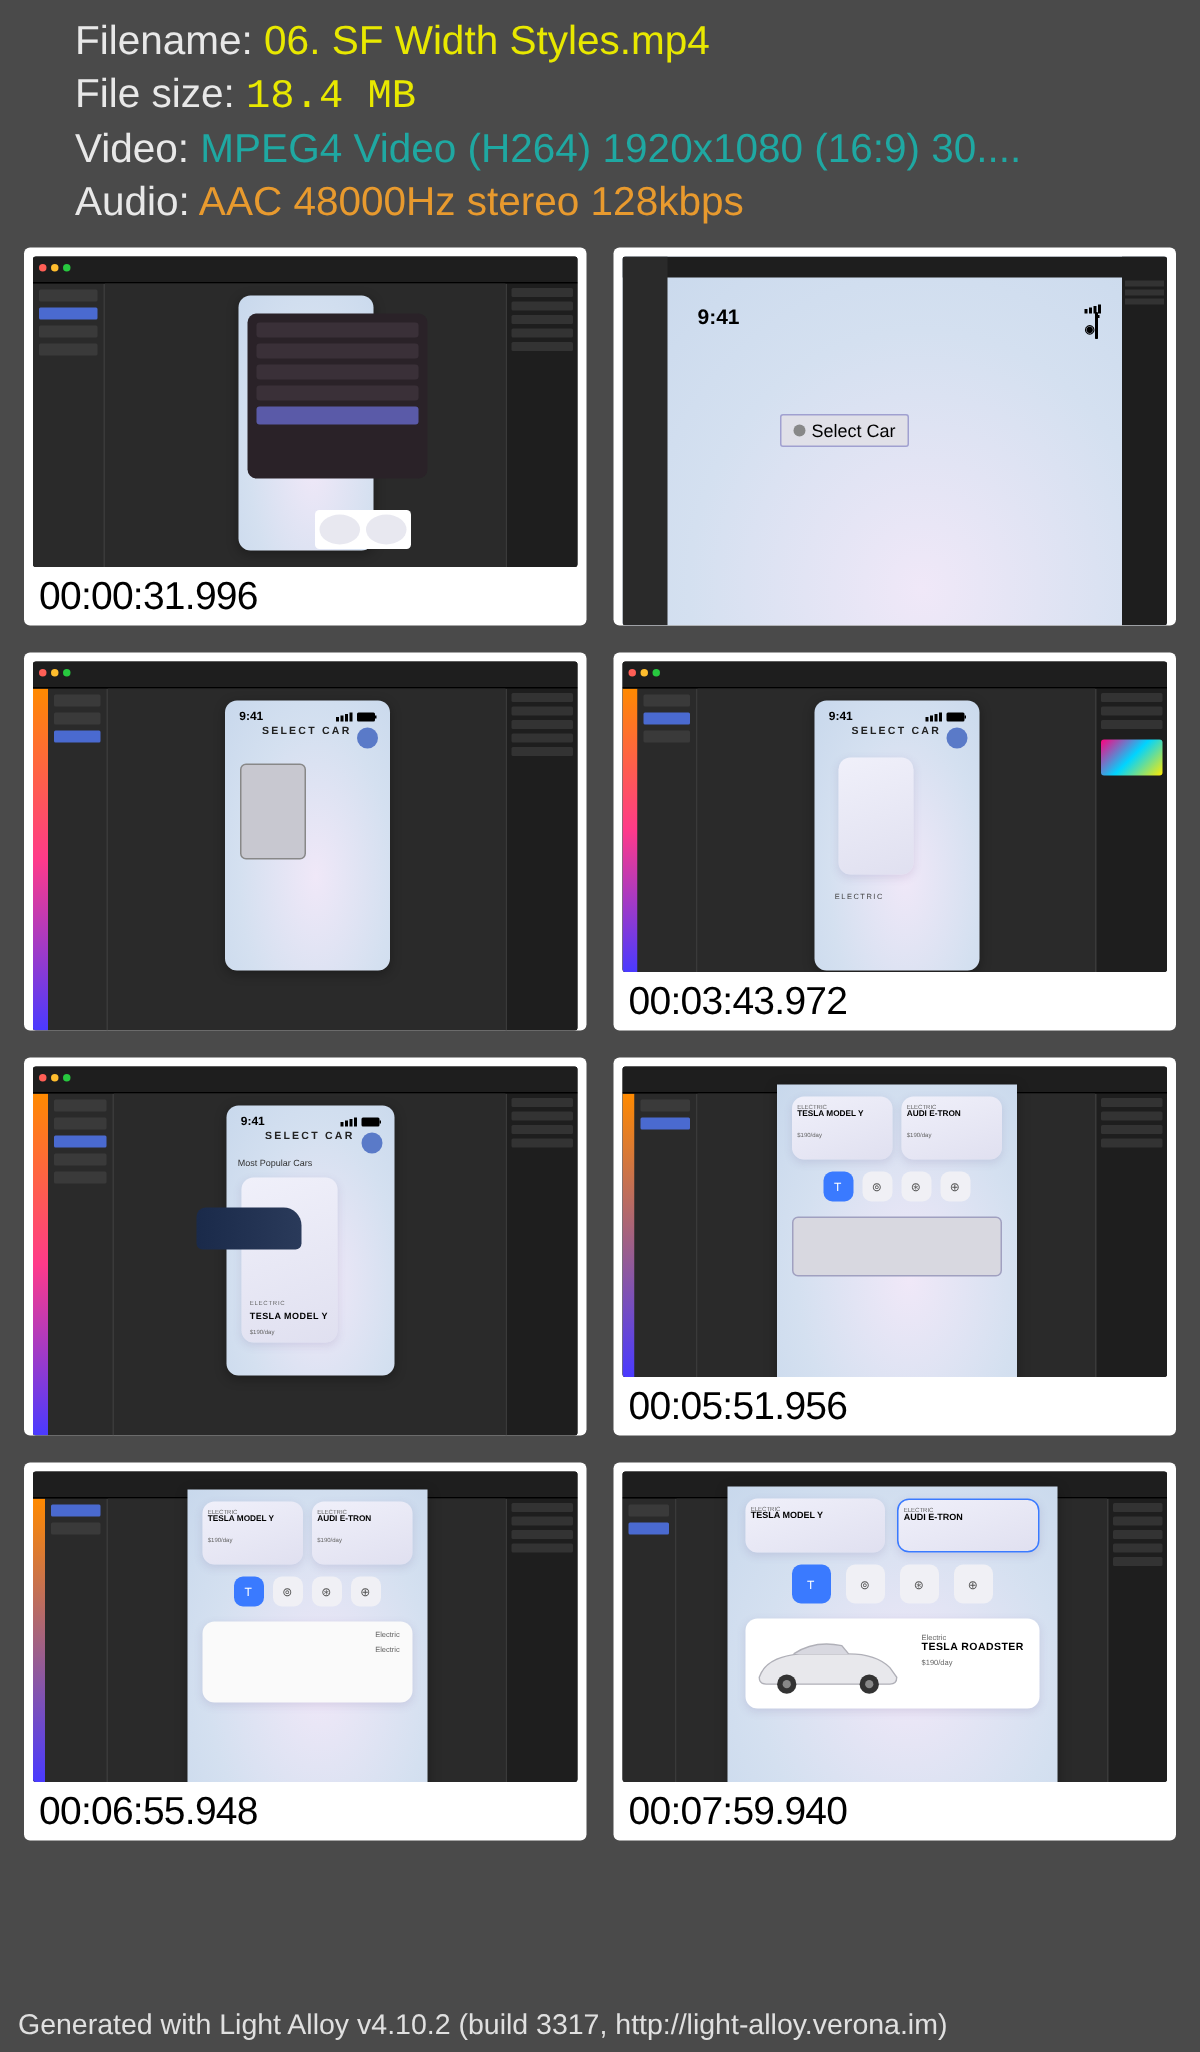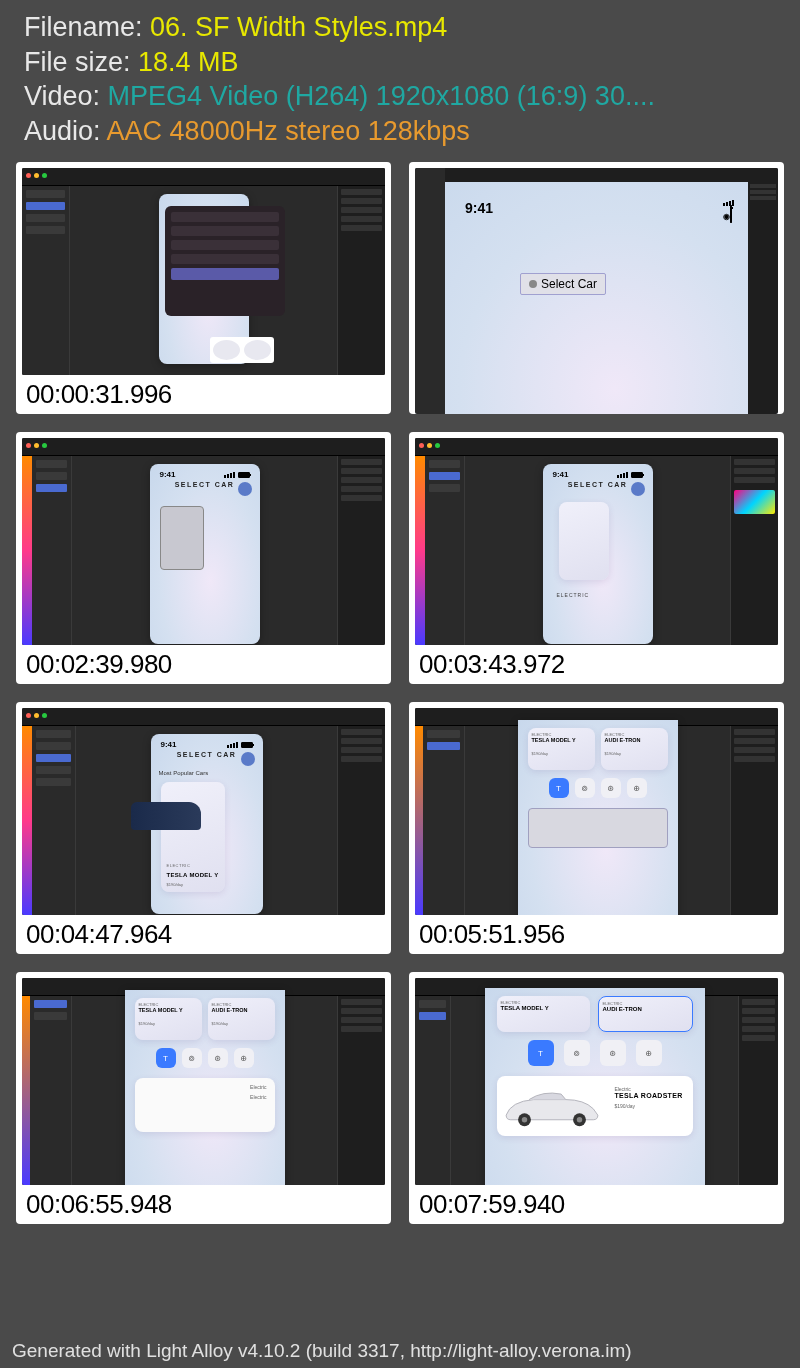--- a/index.html
+++ b/index.html
@@ -9,25 +9,26 @@
   width: 800px;
   height: 1368px;
   overflow: hidden;
   position: relative;
 }
 .metadata {
   padding: 10px 14px 8px 24px;
   color: #fff;
   font-size: 27px;
   line-height: 1.28;
+  margin-left: 26px;
 }
 .metadata .row { white-space: nowrap; overflow: hidden; text-overflow: ellipsis; }
 .label { color: #e8e8e8; }
 .v-filename { color: #e8e800; }
-.v-filesize { color: #e8e800; }
+.v-filesize { color: #e8e800; font-family: Liberation Mono, monospace; }
 .v-duration { color: #00e800; }
 .v-video    { color: #1fa8a2; }
 .v-audio    { color: #e89a2e; }
 .v-addl     { color: #8aa8d8; }
 
 .grid {
   display: grid;
   grid-template-columns: 1fr 1fr;
   gap: 18px;
   padding: 6px 16px 0 16px;
@@ -248,21 +249,20 @@
         </div>
         <div class="right">
             <div class="prop"></div>
             <div class="prop"></div>
             <div class="prop"></div>
             <div class="prop"></div>
             <div class="prop"></div>
           </div>
       </div>
     </div>
-    <div class="ts">00:02:39.980</div>
   </div>
 
   <div class="cell">
     <div class="thumb">
       <div class="editor">
         <div class="topbar">
             <div class="dots">
               <span class="r"></span>
               <span class="y"></span>
               <span class="g"></span>
@@ -349,21 +349,20 @@
           </div>
         </div>
         <div class="right">
             <div class="prop"></div>
             <div class="prop"></div>
             <div class="prop"></div>
             <div class="prop"></div>
           </div>
       </div>
     </div>
-    <div class="ts">00:04:47.964</div>
   </div>
 
   <div class="cell">
     <div class="thumb">
       <div class="editor">
         <div class="topbar"></div>
         <div style="width:8px;background:linear-gradient(#ff8a00,#4a3aff);margin-top:18px;"></div>
         <div class="left" style="width:42px;">
             <div class="layer"></div>
             <div class="layer sel"></div>

